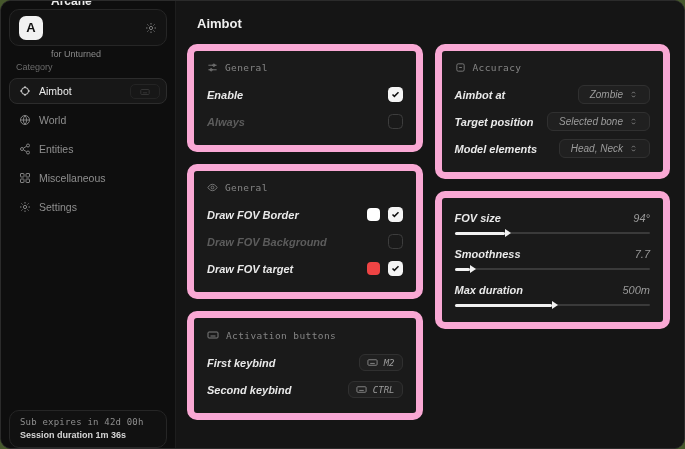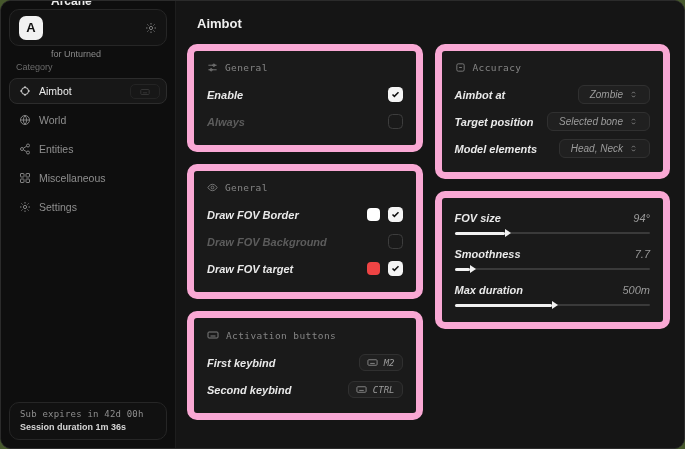--- a/index.html
+++ b/index.html
@@ -25,21 +25,21 @@
     height:26px; border-radius:8px; display:flex; align-items:center; gap:8px; padding:0 9px;
     color:#8f8f8f; font-size:10.5px; border:1px solid transparent; position:relative; cursor:pointer;
   }
   .nav-item.active { background:#171717; border-color:#2c2c2c; color:#ececec; }
   .nav-item .ico { display:flex; color:inherit; opacity:.9; }
   .nav-hint {
     position:absolute; right:6px; top:5px; width:30px; height:15px; border:1px solid #242424;
     border-radius:5px; display:flex; align-items:center; justify-content:center; color:#3a3a3a;
   }
   .sidebar-footer {
-    position:absolute; left:8px; right:8px; bottom:8px; border:1px solid #262626; border-radius:10px;
+    position:absolute; left:8px; right:8px; bottom:0; border:1px solid #262626; border-radius:10px;
     background:#111; padding:6px 10px 7px;
   }
   .foot-line1 { font-family:"DejaVu Sans Mono", monospace; font-size:9px; color:#8f8f8f; letter-spacing:.2px; }
   .foot-line2 { font-size:9px; color:#d6d6d6; font-weight:700; margin-top:3px; }
   
   .main { flex:1; background:#151515; padding:13px 14px 14px 11px; overflow:hidden; }
   .page-title { color:#f0f0f0; font-size:13px; font-weight:700; margin:2px 0 13px 10px; }
   .columns { display:grid; grid-template-columns:1fr 1fr; gap:12px; align-items:start; }
   .col { display:flex; flex-direction:column; gap:12px; }
   .card { background:#1a1a1a; border:7px solid #f9a8d4; border-radius:10px; padding:11px 13px 13px; }

